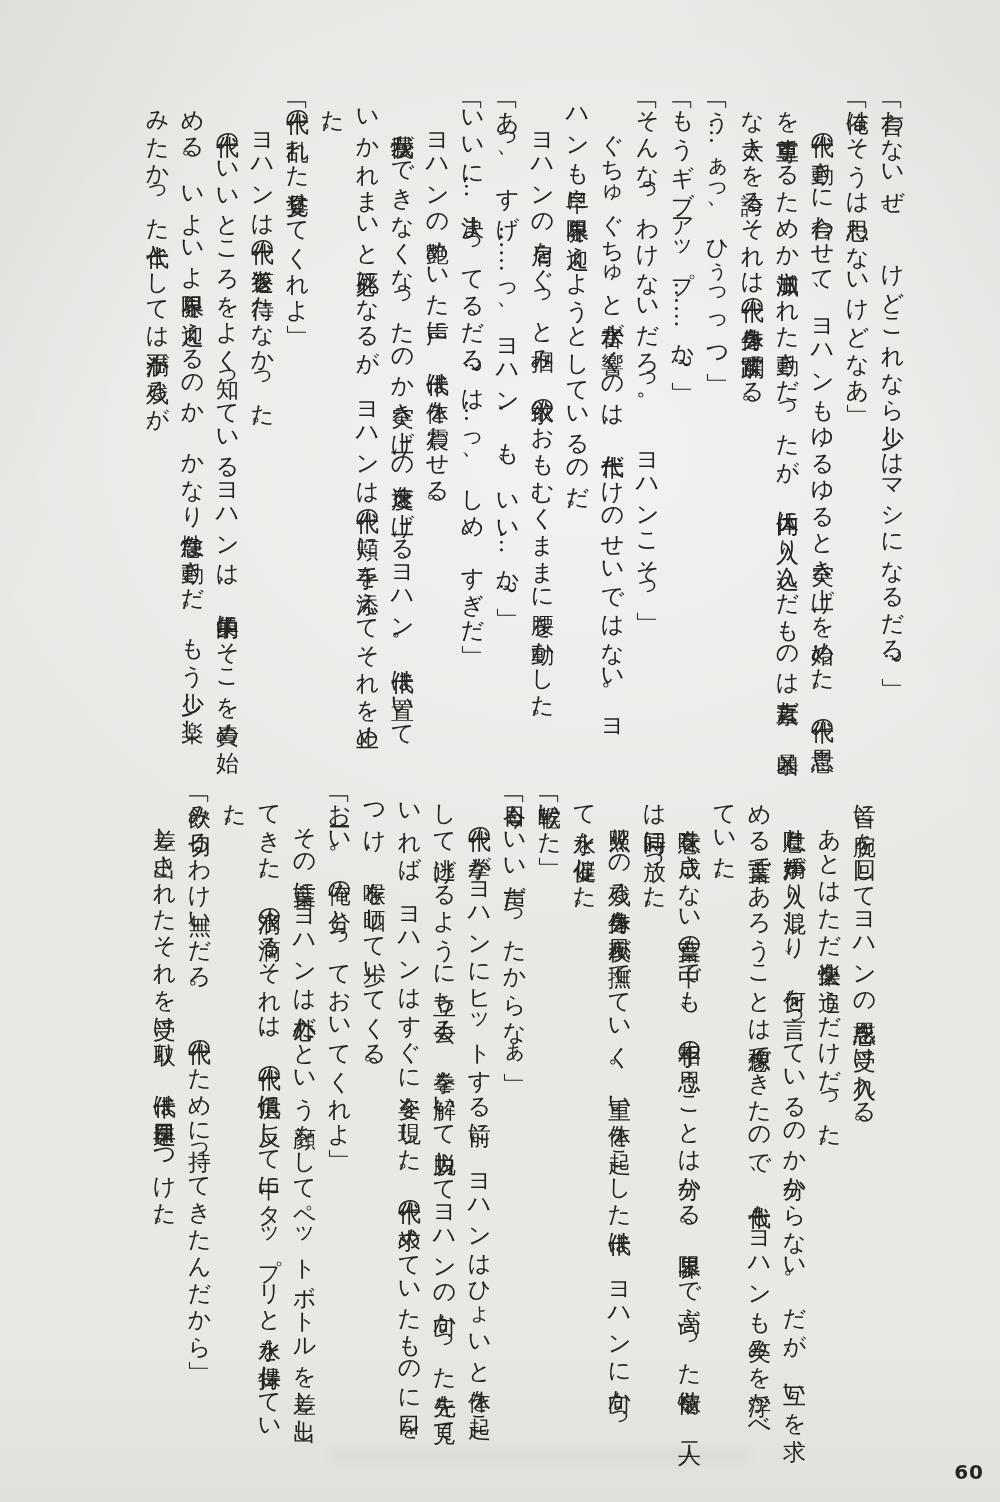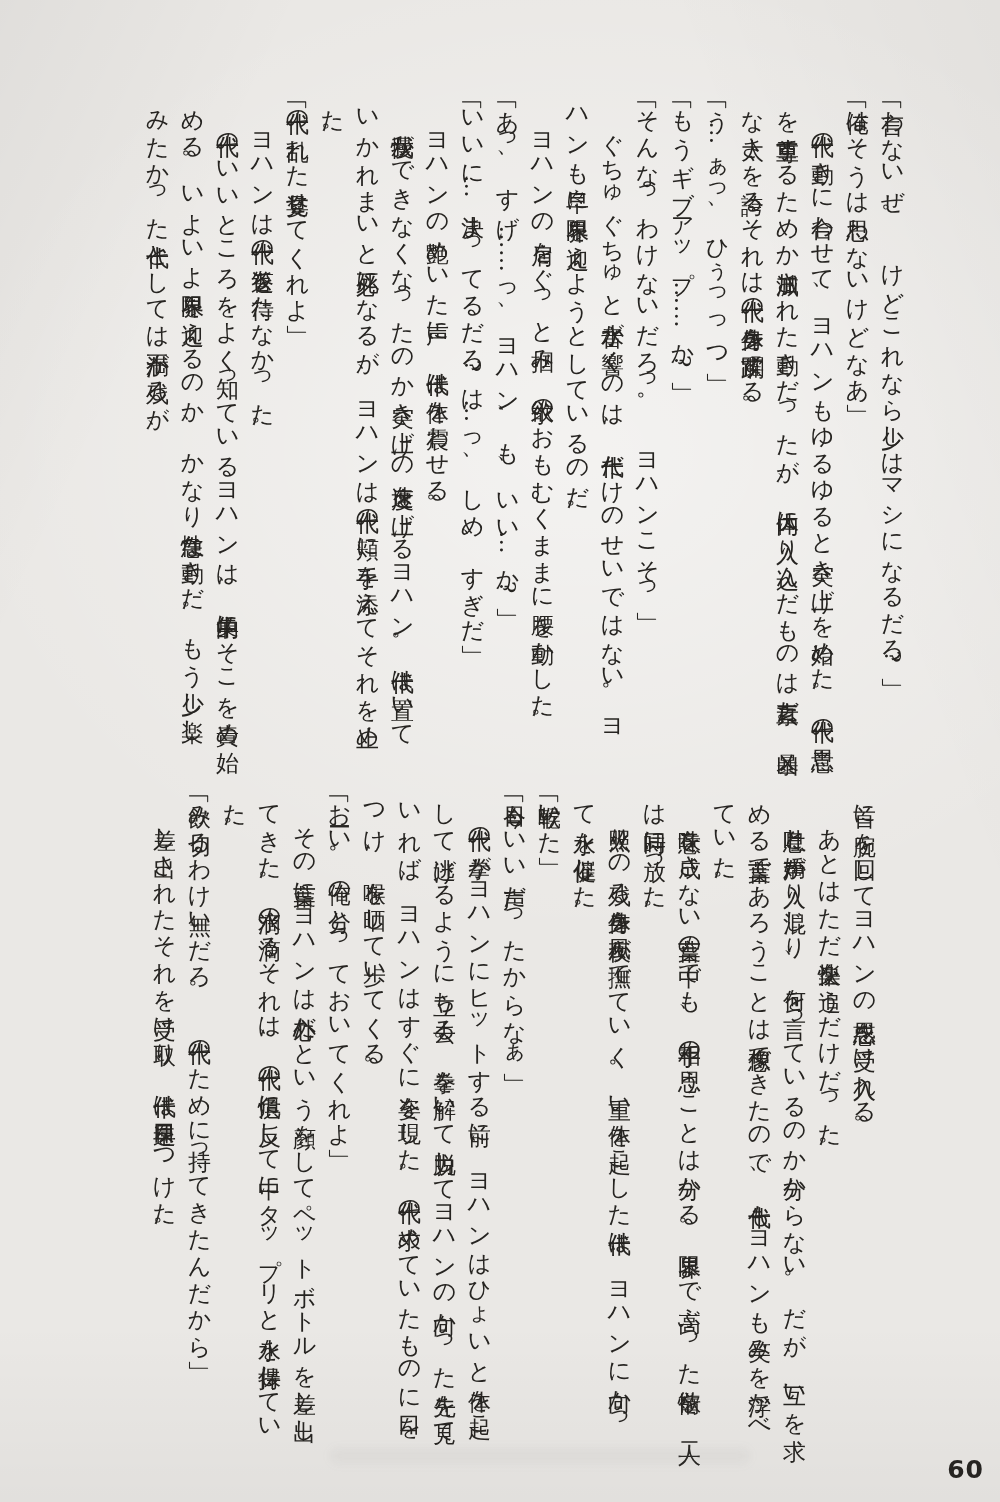--- a/index.html
+++ b/index.html
@@ -48,21 +48,21 @@
     top: 788px;
     right: 118px;
     height: 656px;
   }
   .page-number {
     position: absolute;
     right: 16px;
     bottom: 18px;
     font-family: "DejaVu Sans", "Liberation Sans", sans-serif;
     font-weight: bold;
-    font-size: 25px;
+    font-size: 20px;
     color: var(--ink, #1d1c1a);
     letter-spacing: 1px;
   }
   
   .scan-smudge {
     position: absolute;
     left: 330px;
     bottom: 38px;
     width: 420px;
     height: 16px;

